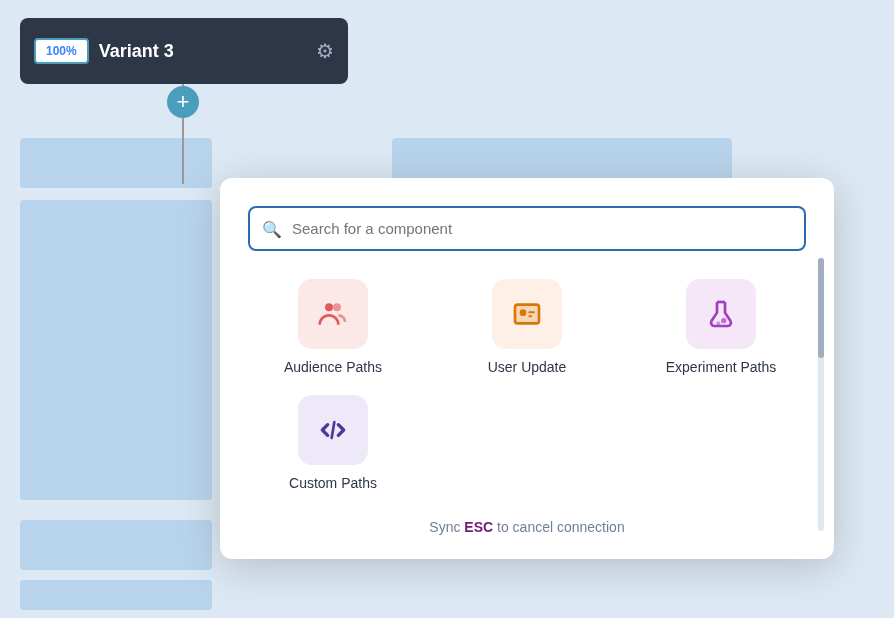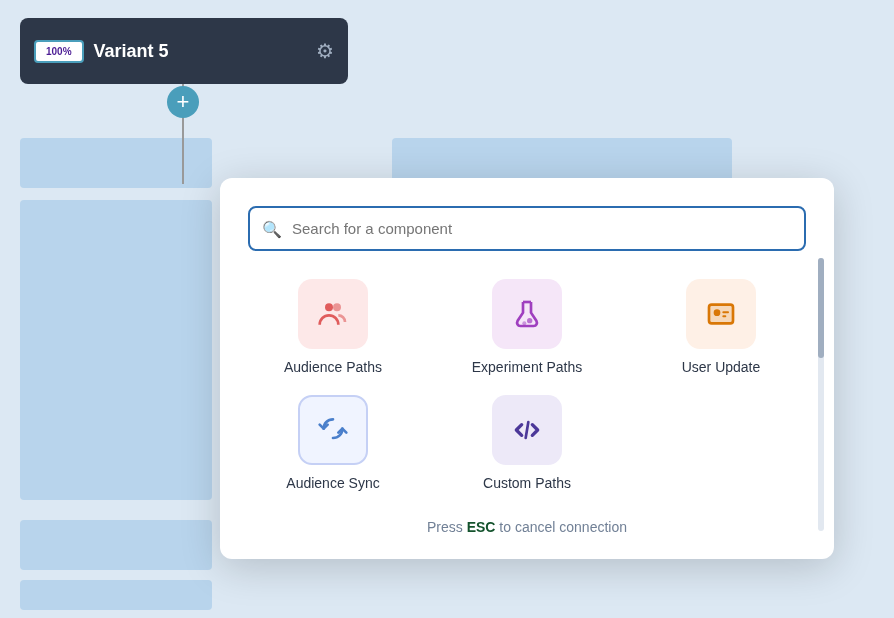--- a/index.html
+++ b/index.html
@@ -41,22 +41,22 @@
       width: 328px;
       height: 66px;
     }
 
     .variant-percent {
       background: #fff;
       border: 2px solid #4a9ebb;
       border-radius: 4px;
       padding: 4px 10px;
       font-weight: 700;
-      font-size: 10px;
-      color: #4c1d95;
+      font-size: 12px;
+      color: #3b82f6;
     }
 
     .variant-label {
       color: #fff;
       font-size: 18px;
       font-weight: 600;
       flex: 1;
     }
 
     .gear-icon {
@@ -177,21 +177,21 @@
 
     
     .footer-hint {
       text-align: center;
       font-size: 14px;
       color: #718096;
     }
 
     .footer-hint strong {
       font-weight: 700;
-      color: #14532d;
+      color: #701a75;
     }
 
     
     .scrollbar-track {
       position: absolute;
       right: 10px;
       top: 80px;
       bottom: 28px;
       width: 6px;
       background: #e2e8f0;
@@ -220,21 +220,21 @@
 <div class="canvas-bg"></div>
 
 <div class="bg-block block-top-left"></div>
 <div class="bg-block block-top-right"></div>
 <div class="bg-block block-mid-left"></div>
 <div class="bg-block block-bot-left"></div>
 <div class="bg-block block-bot-left2"></div>
 
 <div class="variant-node">
   <span class="variant-percent">100%</span>
-  <span class="variant-label">Variant 5</span>
+  <span class="variant-label">Variant 3</span>
   <span class="gear-icon">⚙</span>
 </div>
 
 <div class="connector-line"></div>
 
 <div class="plus-btn">+</div>
 
 <div class="popup">
 
   <div class="search-wrapper">
@@ -246,69 +246,58 @@
   <div class="component-item">
         <div class="component-icon-wrap icon-audience-paths">
           <svg width="32" height="32" viewBox="0 0 24 24" fill="none">
       <circle cx="9" cy="7" r="3" fill="#e05c5c"></circle>
       <circle cx="15" cy="7" r="3" fill="#e05c5c" opacity="0.6"></circle>
       <path d="M2 20c0-3.866 3.134-7 7-7s7 3.134 7 7" stroke="#e05c5c" stroke-width="2" fill="none"></path>
       <path d="M16 13c2.761 0 5 2.239 5 5" stroke="#e05c5c" stroke-width="2" fill="none" opacity="0.6"></path>
     </svg>
         </div>
         <span class="component-label">Audience Paths</span>
-      </div>
-      <div class="component-item">
-        <div class="component-icon-wrap icon-experiment">
-          <svg width="32" height="32" viewBox="0 0 24 24" fill="none">
-      <path d="M9 3v8L5 17c-1 2 0 4 2 4h10c2 0 3-2 2-4l-4-6V3" stroke="#9f3fbf" stroke-width="2" fill="none"></path>
-      <circle cx="14" cy="17" r="2" fill="#9f3fbf" opacity="0.7"></circle>
-      <circle cx="10" cy="19" r="1.5" fill="#9f3fbf" opacity="0.5"></circle>
-      <line x1="9" y1="3" x2="15" y2="3" stroke="#9f3fbf" stroke-width="2"></line>
-    </svg>
-        </div>
-        <span class="component-label">Experiment Paths</span>
       </div>
       <div class="component-item">
         <div class="component-icon-wrap icon-user-update">
           <svg width="32" height="32" viewBox="0 0 24 24" fill="none">
       <rect x="3" y="5" width="18" height="14" rx="2" fill="#d97706" opacity="0.2"></rect>
       <rect x="3" y="5" width="18" height="14" rx="2" stroke="#d97706" stroke-width="2"></rect>
       <circle cx="9" cy="11" r="2.5" fill="#d97706"></circle>
       <rect x="13" y="10" width="5" height="1.5" rx="0.75" fill="#d97706"></rect>
       <rect x="13" y="13" width="3" height="1.5" rx="0.75" fill="#d97706"></rect>
     </svg>
         </div>
         <span class="component-label">User Update</span>
       </div>
       <div class="component-item">
-        <div class="component-icon-wrap icon-audience-sync">
+        <div class="component-icon-wrap icon-experiment">
           <svg width="32" height="32" viewBox="0 0 24 24" fill="none">
-      <path d="M12 4C8 4 5 7 5 11" stroke="#4a7fcb" stroke-width="2" fill="none" stroke-linecap="round"></path>
-      <path d="M19 11C19 15 16 18 12 18" stroke="#4a7fcb" stroke-width="2" fill="none" stroke-linecap="round"></path>
-      <polyline points="2,8 5,11 8,8" stroke="#4a7fcb" stroke-width="2" fill="none" stroke-linecap="round" stroke-linejoin="round"></polyline>
-      <polyline points="22,14 19,11 16,14" stroke="#4a7fcb" stroke-width="2" fill="none" stroke-linecap="round" stroke-linejoin="round"></polyline>
+      <path d="M9 3v8L5 17c-1 2 0 4 2 4h10c2 0 3-2 2-4l-4-6V3" stroke="#9f3fbf" stroke-width="2" fill="none"></path>
+      <circle cx="14" cy="17" r="2" fill="#9f3fbf" opacity="0.7"></circle>
+      <circle cx="10" cy="19" r="1.5" fill="#9f3fbf" opacity="0.5"></circle>
+      <line x1="9" y1="3" x2="15" y2="3" stroke="#9f3fbf" stroke-width="2"></line>
     </svg>
         </div>
-        <span class="component-label">Audience Sync</span>
+        <span class="component-label">Experiment Paths</span>
       </div>
       <div class="component-item">
         <div class="component-icon-wrap icon-custom-code">
           <svg width="32" height="32" viewBox="0 0 24 24" fill="none">
       <polyline points="8,8 4,12 8,16" stroke="#4c3899" stroke-width="2.5" fill="none" stroke-linecap="round" stroke-linejoin="round"></polyline>
       <polyline points="16,8 20,12 16,16" stroke="#4c3899" stroke-width="2.5" fill="none" stroke-linecap="round" stroke-linejoin="round"></polyline>
       <line x1="13" y1="6" x2="11" y2="18" stroke="#4c3899" stroke-width="2" stroke-linecap="round"></line>
     </svg>
         </div>
         <span class="component-label">Custom Paths</span>
       </div>
     </div>
 
   <div class="footer-hint">
-    <span>Press </span>
+    <span>Sync </span>
     <strong>ESC</strong>
     <span> to cancel connection</span>
   </div>
 
   <div class="scrollbar-track">
     <div class="scrollbar-thumb"></div>
   </div>
 </div>
 
 </body></html>

